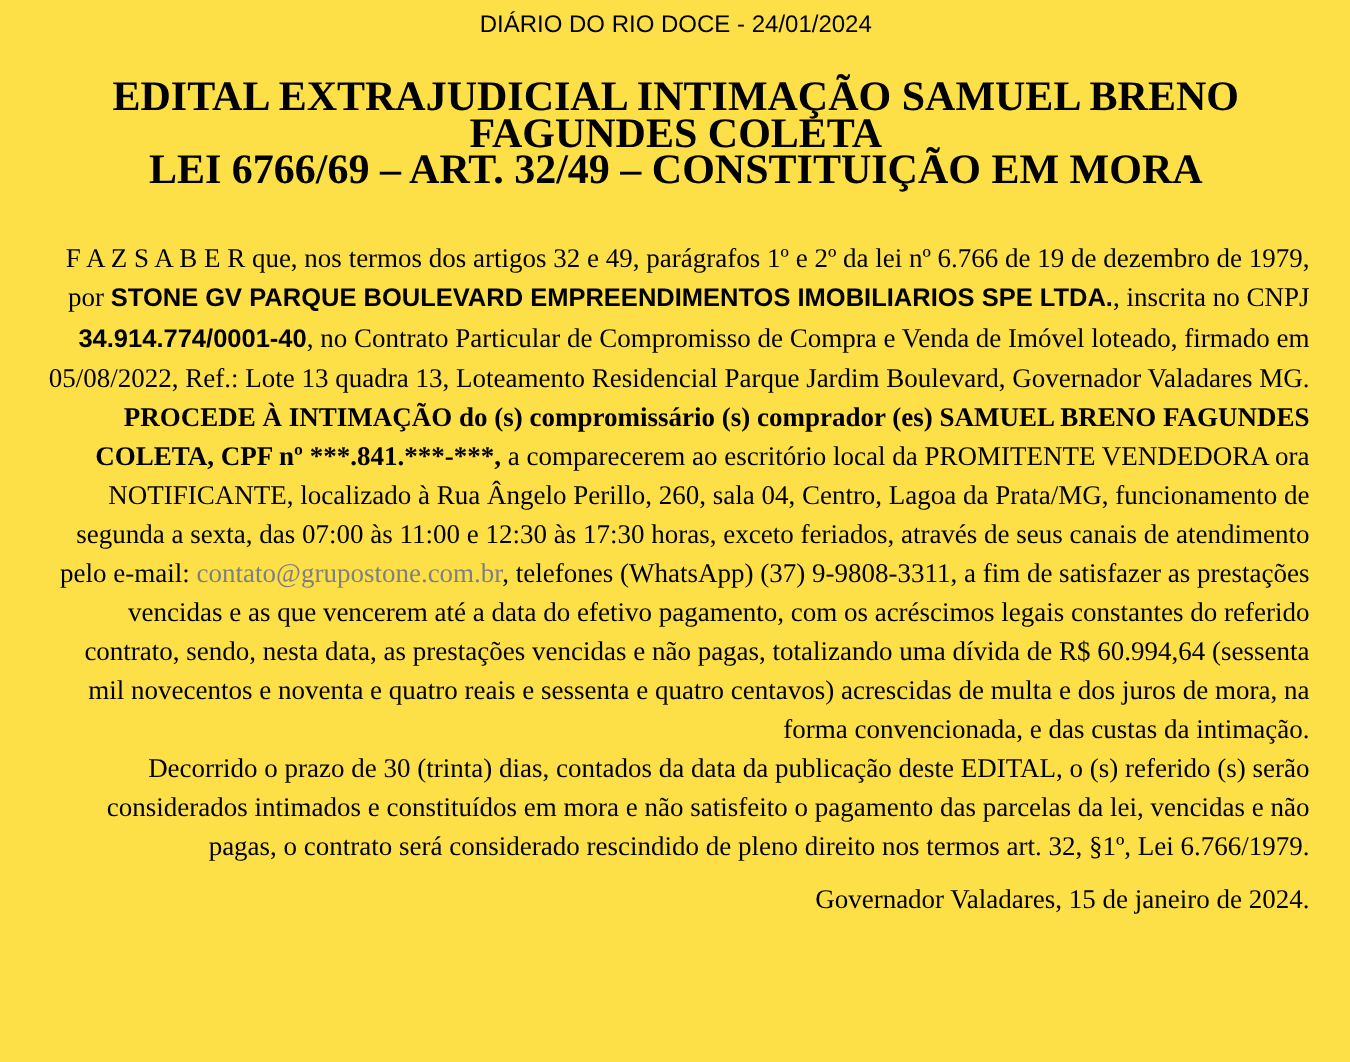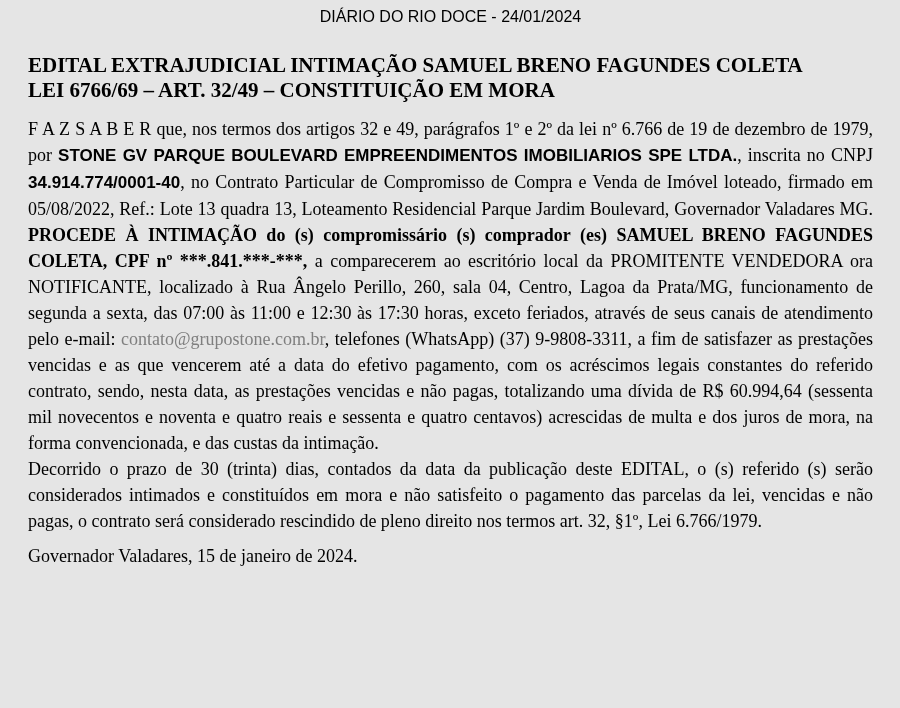--- a/index.html
+++ b/index.html
@@ -4,52 +4,54 @@
   <style>
     html, body {
       margin: 0;
       padding: 0;
       background: #ffffff;
     }
     .page {
       position: relative;
       width: 900px;
       height: 708px;
-      background: #e5e5e5;
+      background: #fde047;
       box-sizing: border-box;
       padding: 8px 27px 0 28px;
       color: #000000;
       overflow: hidden;
     }
     .masthead {
       text-align: center;
       font-family: "Liberation Sans", sans-serif;
       font-size: 16px;
       line-height: 18px;
       color: #000000;
     }
     .doc-title {
       margin-top: 27px;
+      text-align: center;
       font-family: "Liberation Serif", serif;
       font-weight: bold;
-      font-size: 21px;
+      font-size: 28px;
       line-height: 24.5px;
       color: #000000;
     }
     .body-text {
-      margin-top: 14px;
+      margin-top: 32px;
       font-family: "Liberation Serif", serif;
       font-size: 18px;
       line-height: 26px;
       text-align: justify;
       color: #000000;
     }
     .body-text p {
       margin: 0;
       padding: 0;
+      text-align: right;
     }
     .bold-sans {
       font-family: "Liberation Sans", sans-serif;
       font-weight: bold;
       font-size: 17px;
     }
     .bold-serif {
       font-weight: bold;
     }
     .email {

